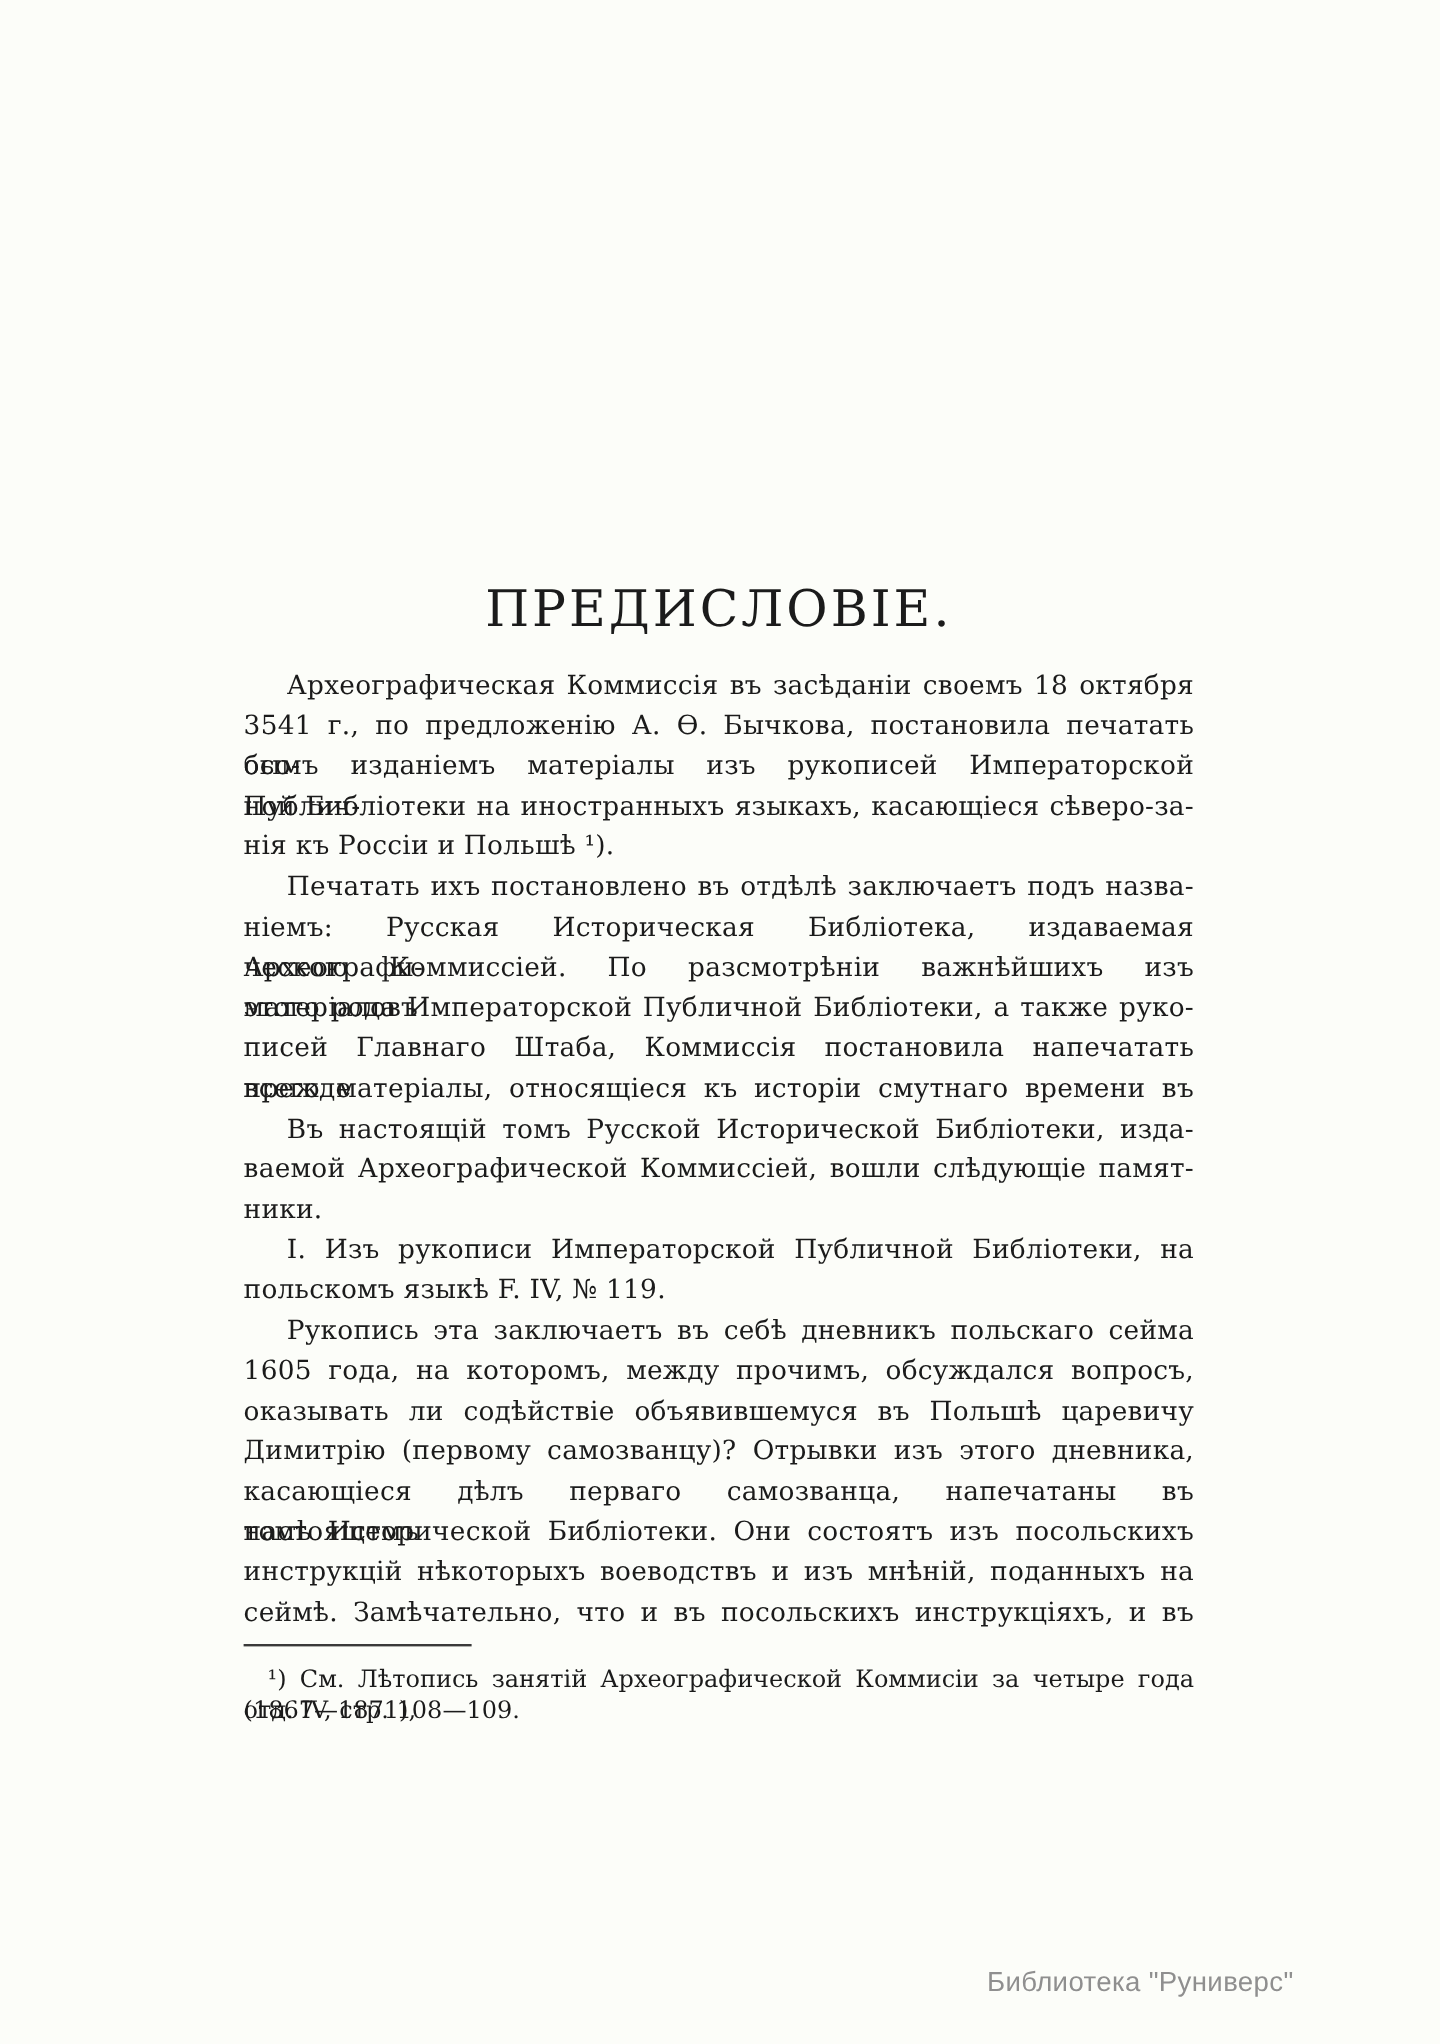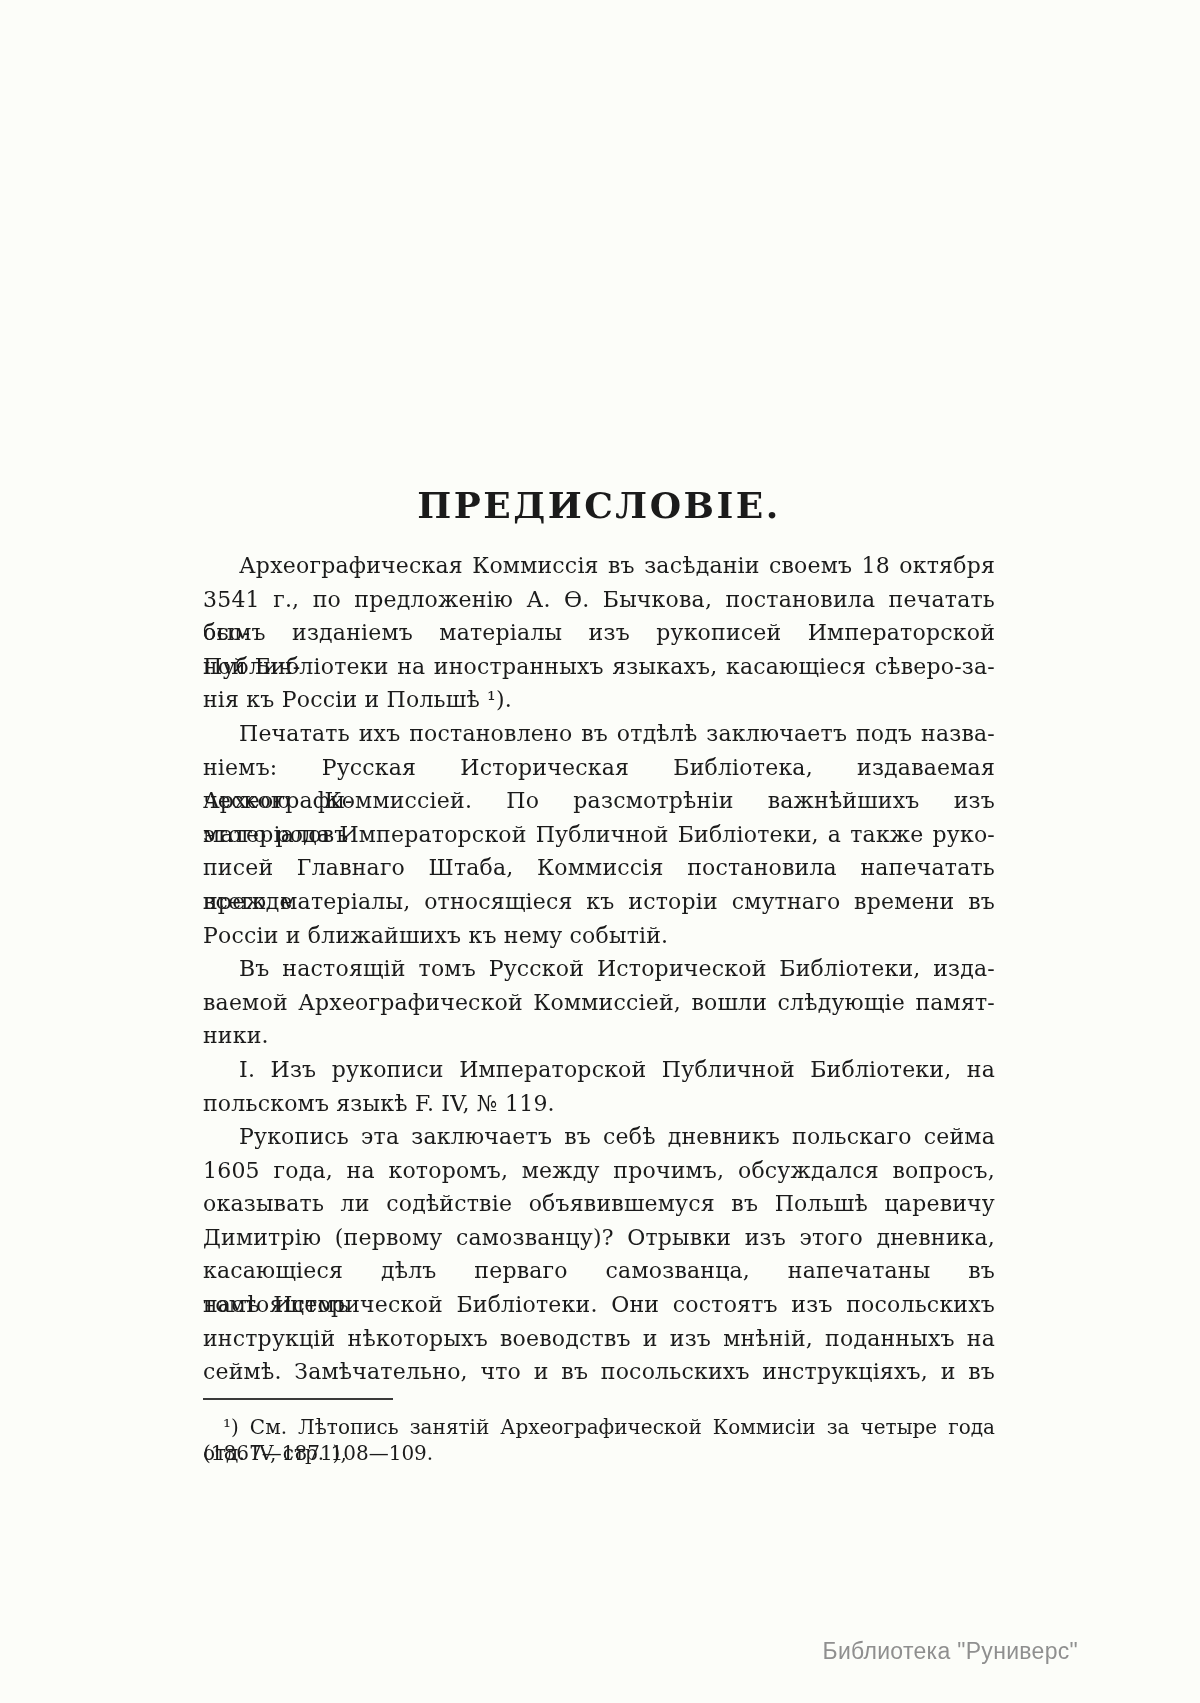--- a/index.html
+++ b/index.html
@@ -16,22 +16,22 @@
     color: #1b1b1b;
     font-family: "DejaVu Serif", "Liberation Serif", serif;
   }
   .text-block {
     position: absolute;
     left: 203px;
     top: 487px;
     width: 792px;
   }
   .title {
-    font-size: 36px;
-    font-weight: bold;
+    font-size: 42px;
+    font-weight: normal;
     line-height: 1;
     letter-spacing: 2.5px;
     text-align: center;
     margin: 0 0 26px 0;
   }
   .body-text {
     font-size: 22px;
     letter-spacing: 0.2px;
   }
   .line {
@@ -83,21 +83,20 @@
       <div class="line jl">3541 г., по предложенію А. Ѳ. Бычкова, постановила печатать осо-</div>
       <div class="line jl">бымъ изданіемъ матеріалы изъ рукописей Императорской Публич-</div>
       <div class="line jl">ной Библіотеки на иностранныхъ языкахъ, касающіеся сѣверо-за-</div>
       <div class="line">нія къ Россіи и Польшѣ ¹).</div>
       <div class="line jl indent">Печатать ихъ постановлено въ отдѣлѣ заключаетъ подъ назва-</div>
       <div class="line jl">ніемъ: Русская Историческая Библіотека, издаваемая Археографи-</div>
       <div class="line jl">ческою Коммиссіей. По разсмотрѣніи важнѣйшихъ изъ матеріаловъ</div>
       <div class="line jl">этого рода Императорской Публичной Библіотеки, а также руко-</div>
       <div class="line jl">писей Главнаго Штаба, Коммиссія постановила напечатать прежде</div>
       <div class="line jl">всего матеріалы, относящіеся къ исторіи смутнаго времени въ</div>
-      <div class="line">Россіи и ближайшихъ къ нему событій.</div>
       <div class="line jl indent">Въ настоящій томъ Русской Исторической Библіотеки, изда-</div>
       <div class="line jl">ваемой Археографической Коммиссіей, вошли слѣдующіе памят-</div>
       <div class="line">ники.</div>
       <div class="line jl indent">I. Изъ рукописи Императорской Публичной Библіотеки, на</div>
       <div class="line">польскомъ языкѣ F. IV, № 119.</div>
       <div class="line jl indent">Рукопись эта заключаетъ въ себѣ дневникъ польскаго сейма</div>
       <div class="line jl">1605 года, на которомъ, между прочимъ, обсуждался вопросъ,</div>
       <div class="line jl">оказывать ли содѣйствіе объявившемуся въ Польшѣ царевичу</div>
       <div class="line jl">Димитрію (первому самозванцу)? Отрывки изъ этого дневника,</div>
       <div class="line jl">касающіеся дѣлъ перваго самозванца, напечатаны въ настоящемъ</div>

